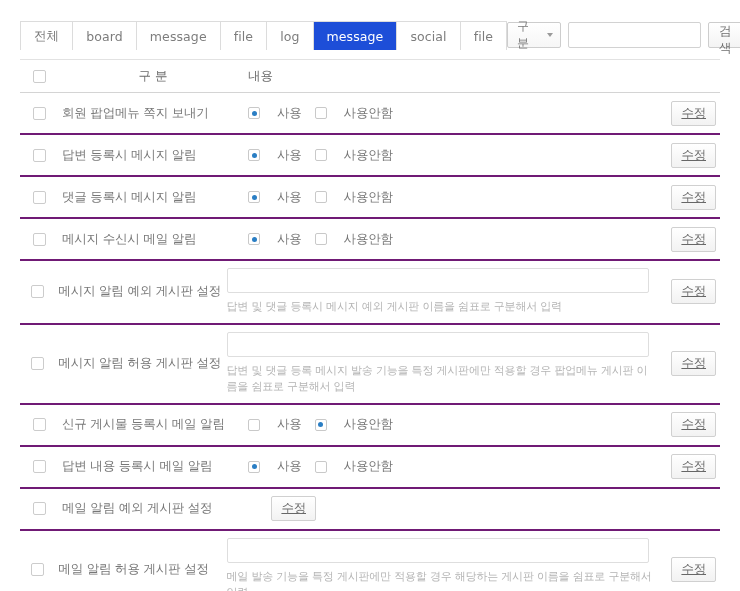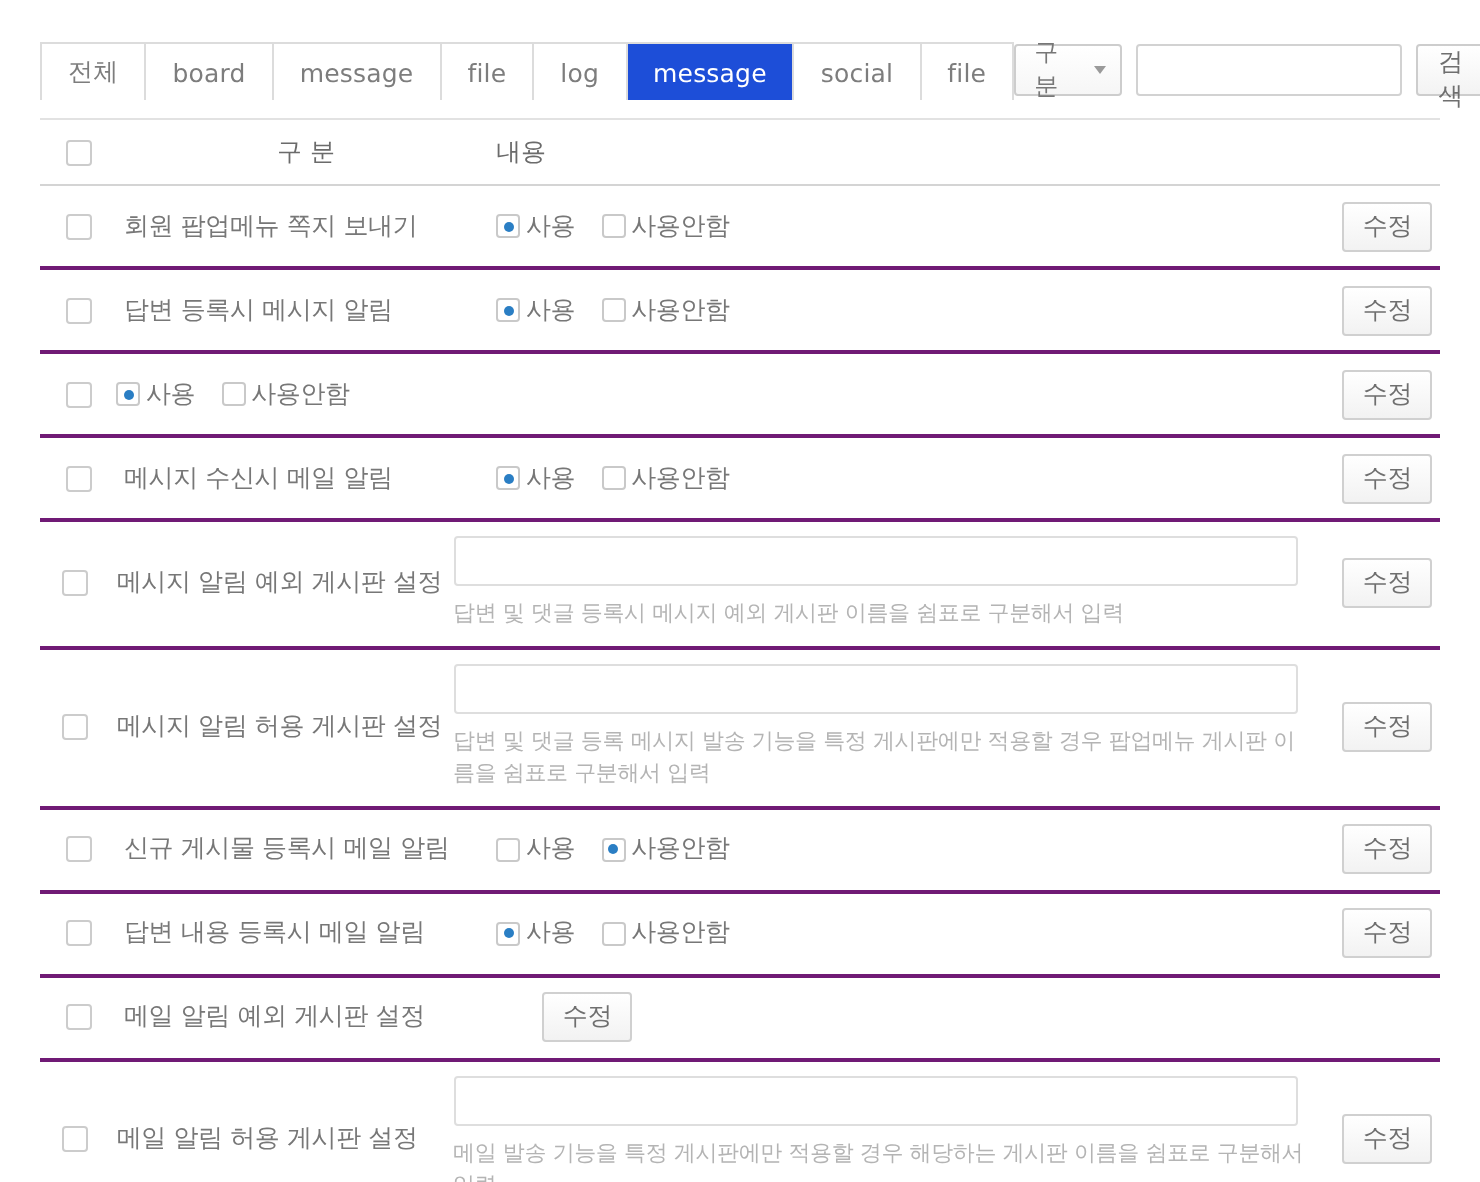--- a/index.html
+++ b/index.html
@@ -185,20 +185,21 @@
     padding: 7px 0;
     box-sizing: border-box;
   }
   .cell-action {
     width: 72px;
     display: flex;
     justify-content: flex-end;
     align-items: center;
     padding-right: 4px;
     box-sizing: border-box;
+    text-decoration: underline;
   }
 
   
   .chk {
     width: 13px;
     height: 13px;
     box-sizing: border-box;
     border: 1px solid #cccccc;
     border-radius: 2px;
     background: #ffffff;
@@ -209,21 +210,21 @@
 
   
   .radio-group {
     display: flex;
     align-items: center;
     gap: 13px;
   }
   .radio-opt {
     display: flex;
     align-items: center;
-    gap: 3px;
+    gap: 17px;
     cursor: pointer;
     font-size: 12.5px;
     color: #777777;
     letter-spacing: -0.2px;
   }
   .radio-box {
     width: 12px;
     height: 12px;
     box-sizing: border-box;
     border: 1px solid #c9c9c9;
@@ -381,20 +382,21 @@
             </div>
           </div>
           <div class="cell-action">
             <button class="edit-btn">수정</button>
           </div>
         </div>
         <div class="row">
           <div class="cell-check">
             <span class="chk"></span>
           </div>
+          <div class="cell-label">댓글 등록시 메시지 알림</div>
           <div class="cell-content">
             <div class="radio-group">
               <label class="radio-opt">
                 <span class="radio-box checked">
                   <span class="dot"></span>
                 </span>
                 <span>사용</span>
               </label>
               <label class="radio-opt">
                 <span class="radio-box">

